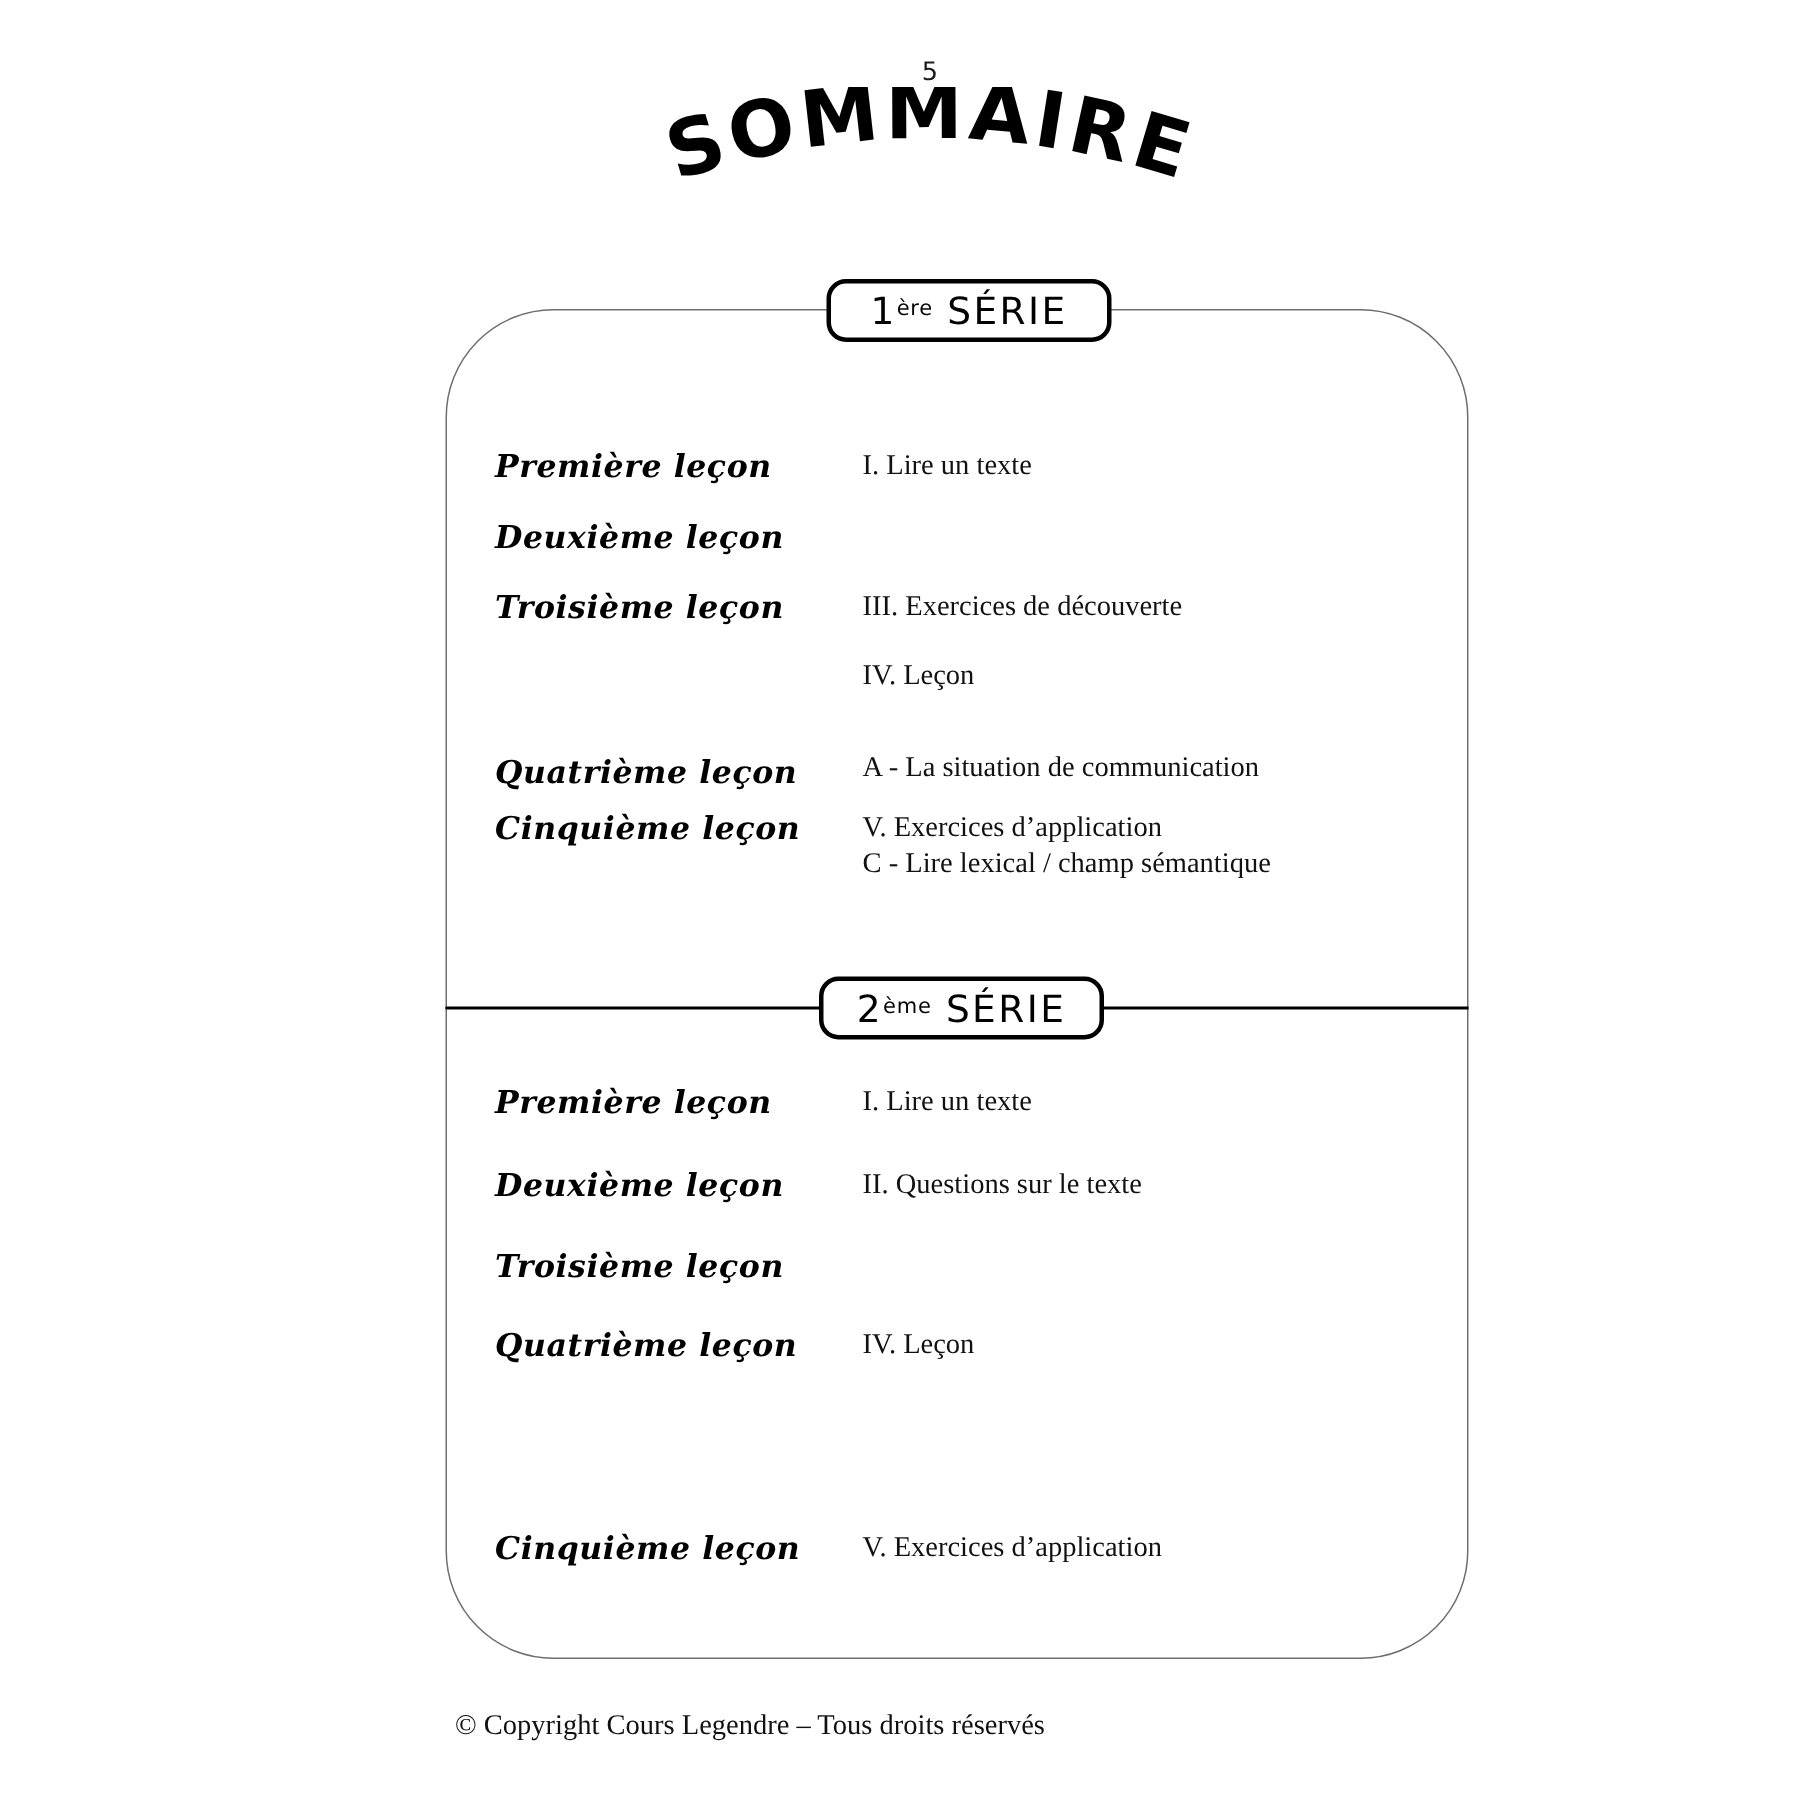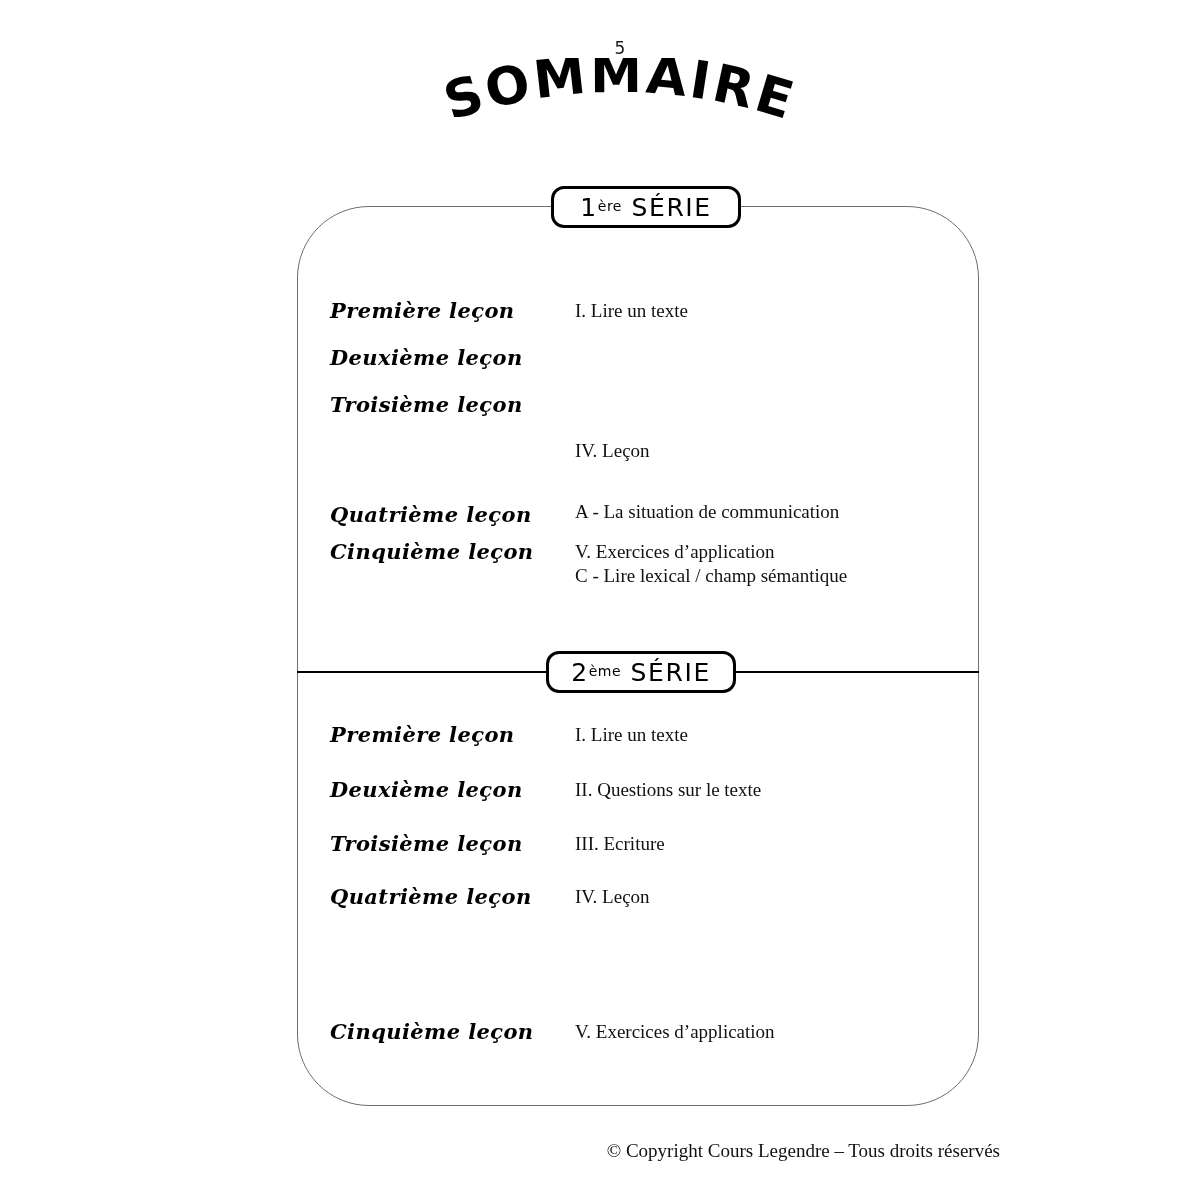--- a/index.html
+++ b/index.html
@@ -146,21 +146,21 @@
     color: #111111;
     margin-top: 40px;
   }
 
   
   #footer {
     position: absolute;
     left: 0;
     top: 1140px;
     width: 1000px;
-    text-align: right;
+    text-align: center;
     font-family: "Liberation Serif", serif;
     font-size: 19px;
     color: #111111;
   }
 </style>
 </head>
 <body>
 
 <div id="page-number">5</div>
 
@@ -193,20 +193,23 @@
     <div class="lesson-title">I. Lire un texte</div>
   </div>
 </div>
 
 <div class="lesson-row" style="left:330px; top:347px; width:620px;">
   <div class="lesson-name">Deuxième leçon</div>
 </div>
 
 <div class="lesson-row" style="left:330px; top:394px; width:620px;">
   <div class="lesson-name">Troisième leçon</div>
+  <div class="lesson-content">
+    <div class="lesson-title">III. Exercices de découverte</div>
+  </div>
 </div>
 
 <div class="lesson-row" style="left:330px; top:441px; width:620px;">
   <div class="lesson-name">Quatrième leçon</div>
   <div class="lesson-content">
     <div class="lesson-title">IV. Leçon</div>
     <div class="sub-list">
       <div class="sub-item">A - La situation de communication</div>
       <div class="sub-item">C -  Lire lexical / champ sémantique</div>
     </div>
@@ -229,23 +232,20 @@
 
 <div class="lesson-row" style="left:330px; top:779px; width:620px;">
   <div class="lesson-name">Deuxième leçon</div>
   <div class="lesson-content">
     <div class="lesson-title">II. Questions sur le texte</div>
   </div>
 </div>
 
 <div class="lesson-row" style="left:330px; top:833px; width:620px;">
   <div class="lesson-name">Troisième leçon</div>
-  <div class="lesson-content">
-    <div class="lesson-title">III. Ecriture</div>
-  </div>
 </div>
 
 <div class="lesson-row" style="left:330px; top:886px; width:620px;">
   <div class="lesson-name">Quatrième leçon</div>
   <div class="lesson-content">
     <div class="lesson-title">IV. Leçon</div>
   </div>
 </div>
 
 <div class="lesson-row" style="left:330px; top:1021px; width:620px;">

